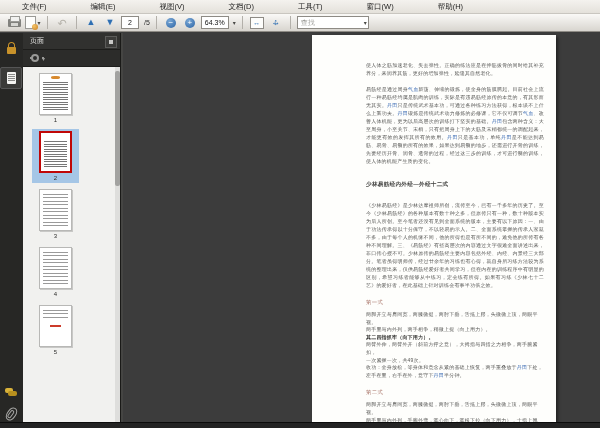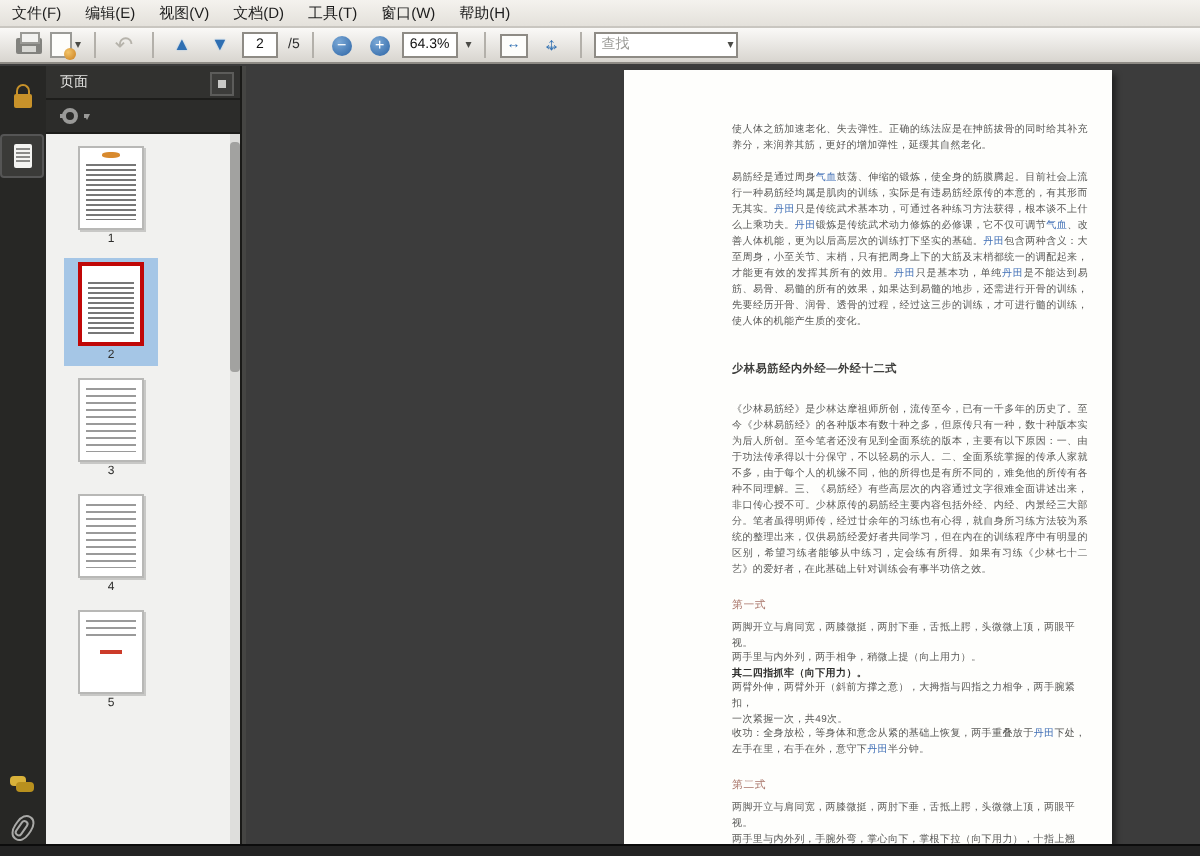--- a/index.html
+++ b/index.html
@@ -3,21 +3,21 @@
 <meta charset="utf-8">
 <style>
   html,body{margin:0;padding:0;background:#888;}
   .app{position:relative;width:600px;height:428px;overflow:hidden;
        font-family:"Liberation Sans","DejaVu Sans",sans-serif;background:#3c3c3c;
        -webkit-font-smoothing:antialiased;}
   
   .menubar{position:absolute;left:0;top:0;width:600px;height:13px;
     background:linear-gradient(#f4f2ee,#e4e1db);border-bottom:1px solid #c9c6c0;
     display:flex;align-items:center;font-size:7.5px;color:#1c1c1c;}
-  .menu-item{padding:0 6px;line-height:13px;cursor:default;}
+  .menu-item{padding:0 22px;line-height:13px;cursor:default;}
   
   .toolbar{position:absolute;left:0;top:14px;width:600px;height:18px;
     background:linear-gradient(#faf9f7,#d8d5cf);border-bottom:1px solid #8e8b85;
     display:flex;align-items:center;gap:3px;padding-left:6px;box-sizing:border-box;}
   .tsep{width:1px;height:13px;background:#b3b0aa;margin:0 3px;}
   .tbtn{display:flex;align-items:center;justify-content:center;height:16px;min-width:16px;}
   .printer{width:13px;height:8px;background:#82827e;border-radius:1px;position:relative;}
   .printer:before{content:"";position:absolute;left:2px;top:-3px;width:8px;height:4px;background:#f2f2f0;border:1px solid #9a9a96;}
   .printer:after{content:"";position:absolute;left:3px;top:4px;width:7px;height:3px;background:#d8d8d4;}
   .docact{width:9px;height:11px;background:#fdfdfb;border:1px solid #9a9a96;position:relative;}

